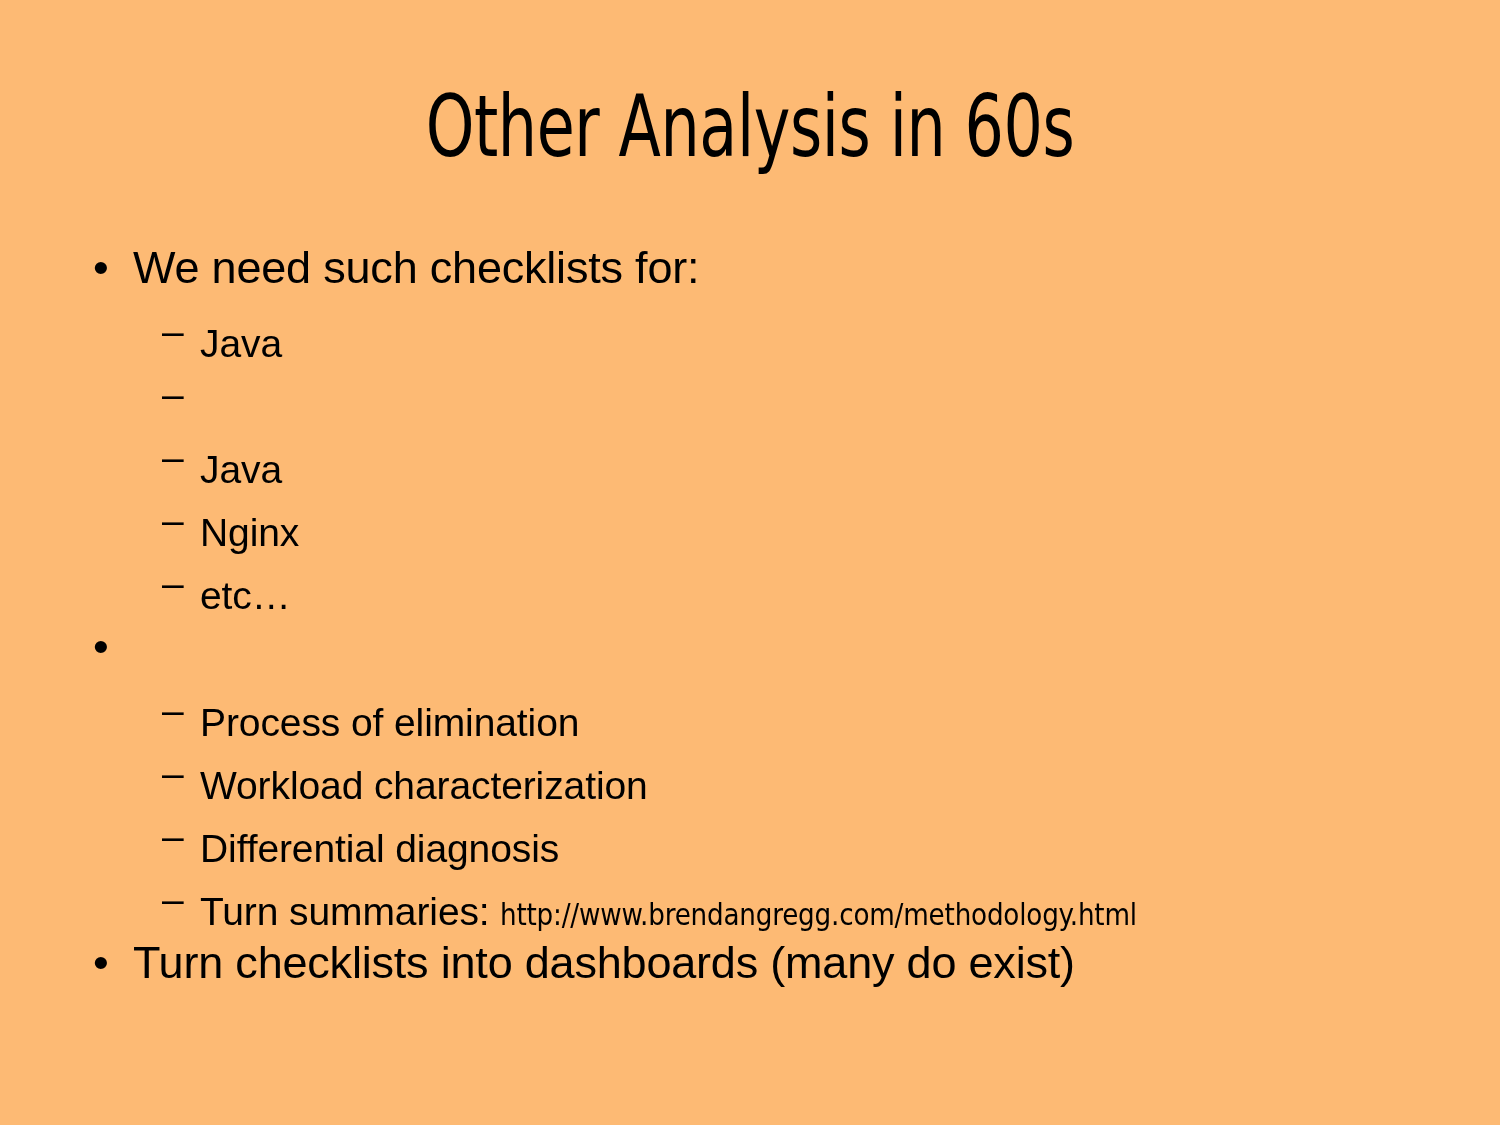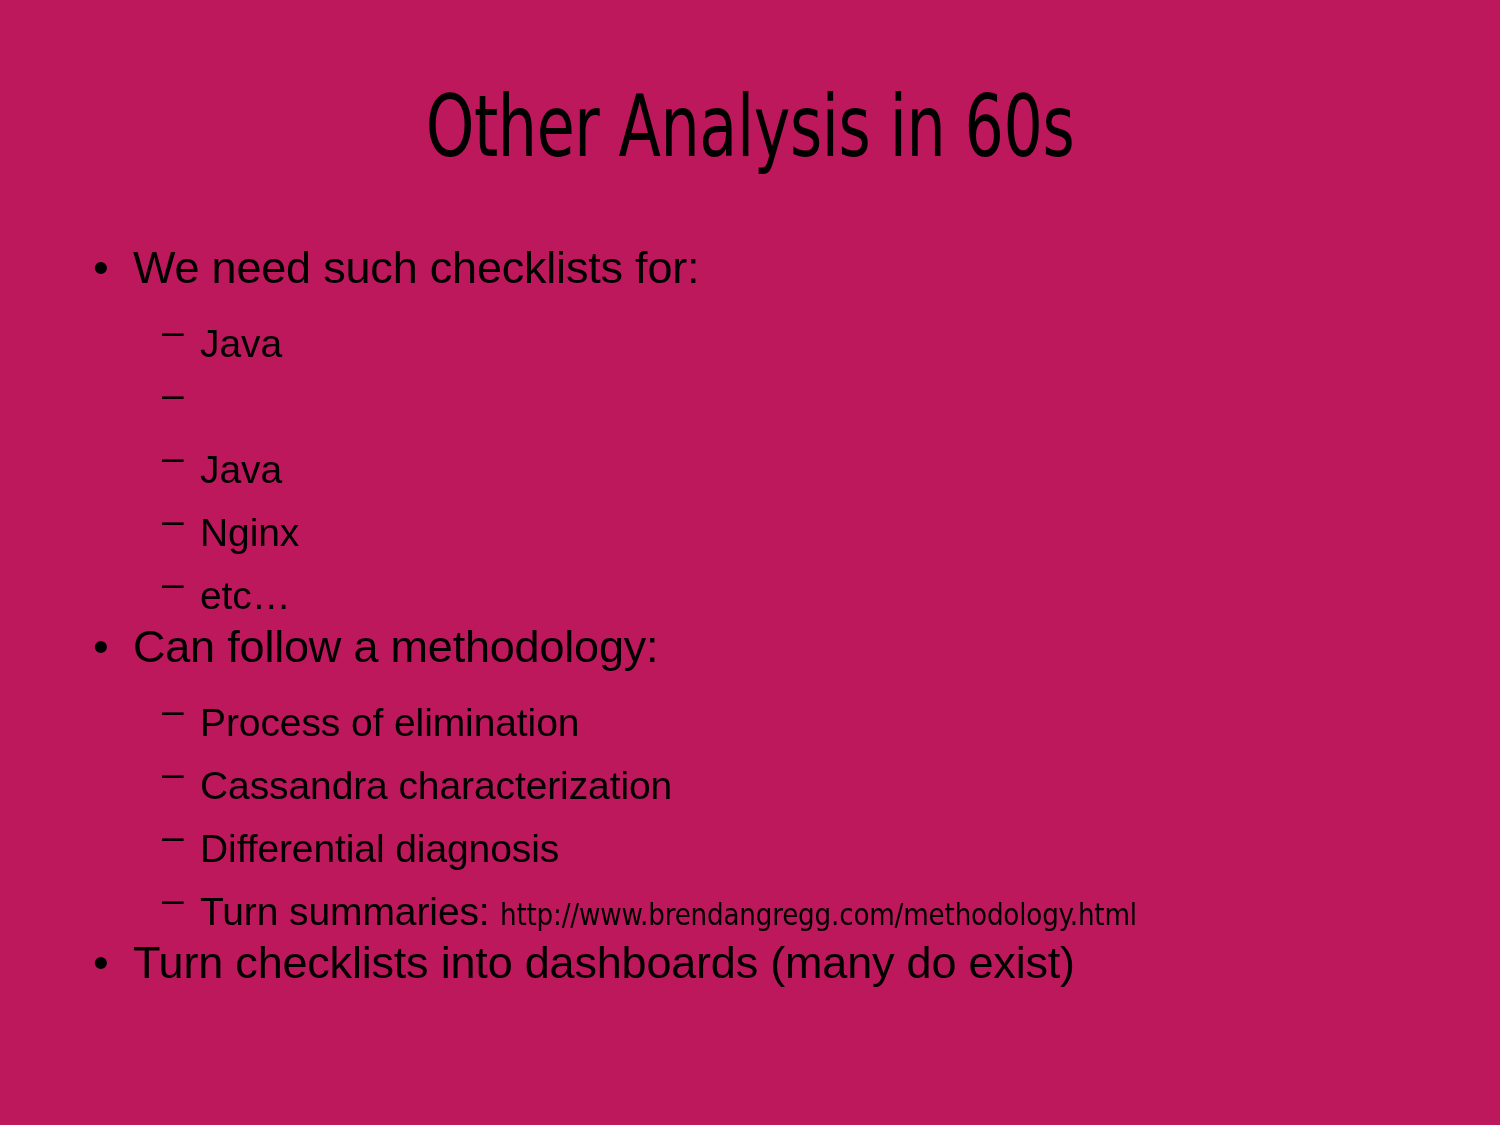--- a/index.html
+++ b/index.html
@@ -13,21 +13,21 @@
     overflow: hidden;
     font-family: "Liberation Sans", sans-serif;
     color: #000000;
     -webkit-font-smoothing: antialiased;
   }
 
   .slide {
     position: relative;
     width: 1500px;
     height: 1125px;
-    background: #be185d;
+    background: #fdba74;
   }
 
   
   .slide-title {
     position: absolute;
     left: 0;
     top: 78px;
     width: 1500px;
     text-align: center;
     font-family: "DejaVu Sans Condensed", "Liberation Sans Narrow", "Liberation Sans", sans-serif;
@@ -147,31 +147,30 @@
       <span class="txt">Nginx</span>
     </div>
 
     <div class="bullet-row lvl2">
       <span class="marker">–</span>
       <span class="txt">etc…</span>
     </div>
 
     <div class="bullet-row lvl1">
       <span class="marker">•</span>
-      <span class="txt">Can follow a methodology:</span>
     </div>
 
     <div class="bullet-row lvl2">
       <span class="marker">–</span>
       <span class="txt">Process of elimination</span>
     </div>
 
     <div class="bullet-row lvl2">
       <span class="marker">–</span>
-      <span class="txt">Cassandra characterization</span>
+      <span class="txt">Workload characterization</span>
     </div>
 
     <div class="bullet-row lvl2">
       <span class="marker">–</span>
       <span class="txt">Differential diagnosis</span>
     </div>
 
     <div class="bullet-row lvl2">
       <span class="marker">–</span>
       <span class="txt"><span>Turn summaries: </span><span class="url-run">http://www.brendangregg.com/methodology.html</span></span>

